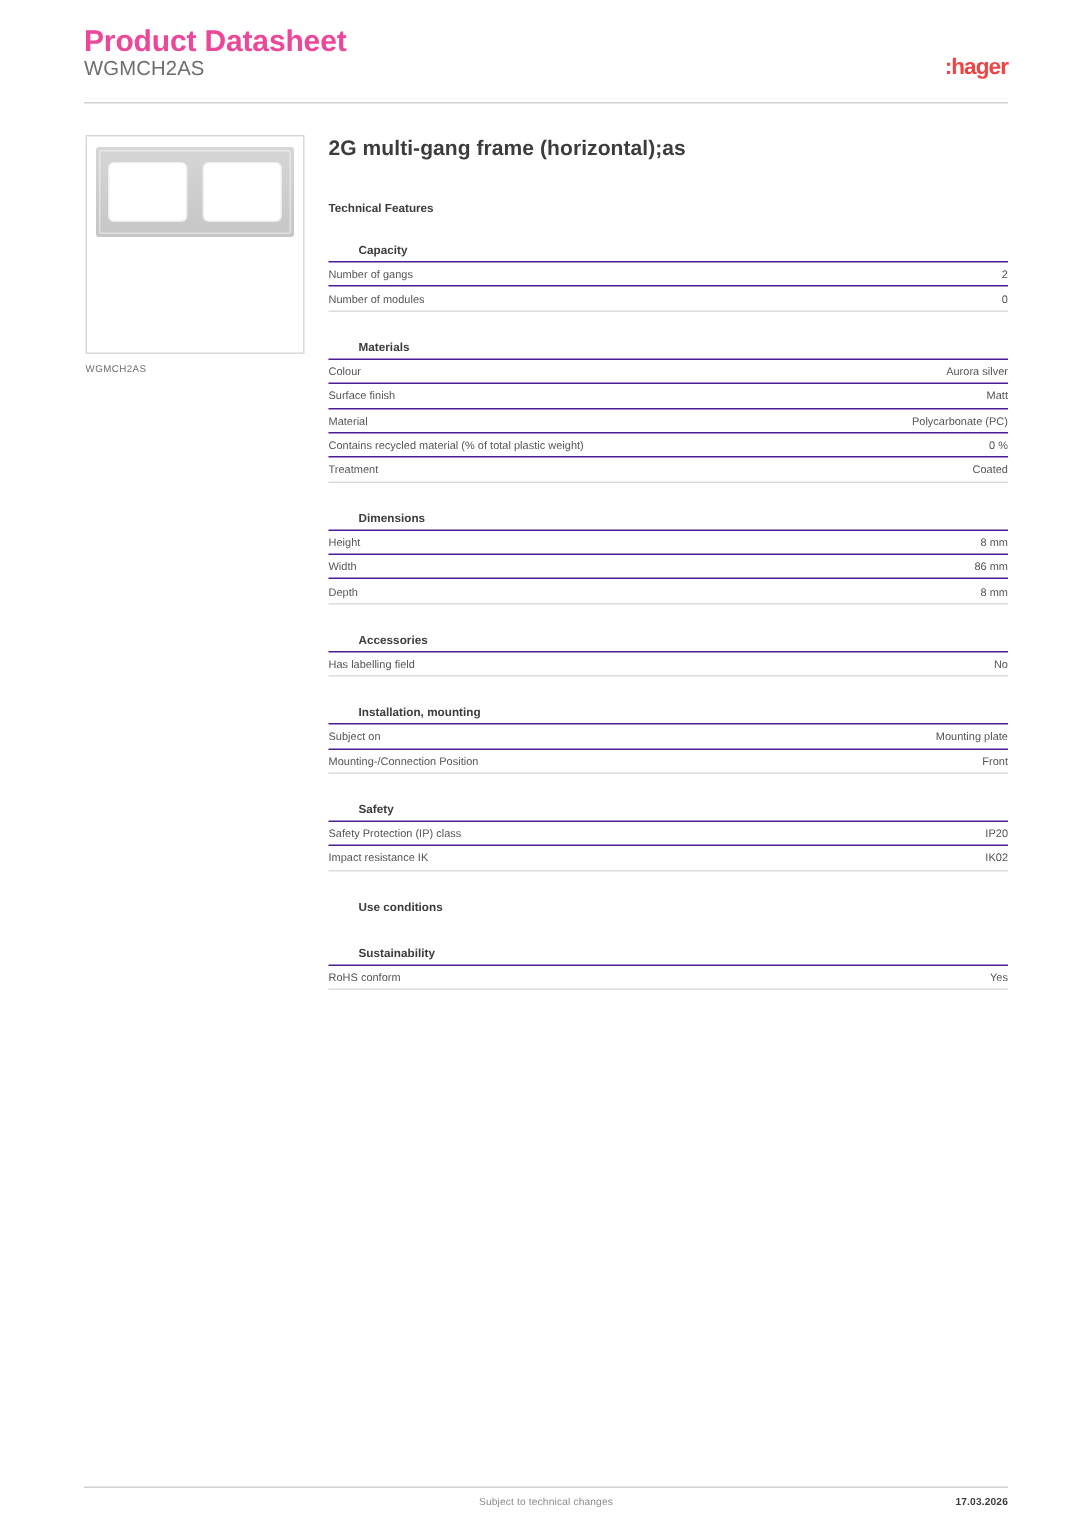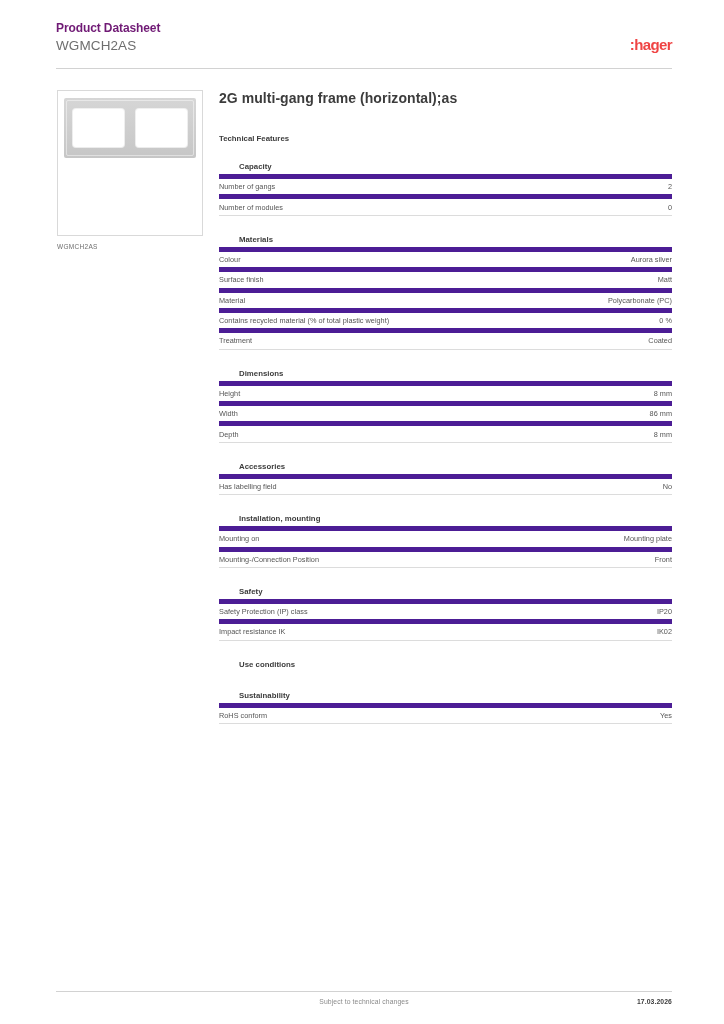--- a/index.html
+++ b/index.html
@@ -25,23 +25,23 @@
 
   
   .header {
     position: absolute;
     left: 56px;
     top: 20px;
     width: 616px;
     height: 50px;
   }
   .doc-title {
-    font-size: 12px;
-    font-weight: bold;
-    color: #701a75;
+    font-size: 20px;
+    font-weight: bold;
+    color: #ec4899;
     letter-spacing: -0.1px;
     line-height: 17px;
     margin: 0;
   }
   .doc-subtitle {
     font-size: 13.5px;
     font-weight: normal;
     color: #6e6e6e;
     line-height: 17px;
     margin: 0;
@@ -147,21 +147,21 @@
     padding-bottom: 3px;
     letter-spacing: 0.02px;
     margin-left: 20px;
   }
   .spec-table {
     width: 100%;
     border-collapse: collapse;
     table-layout: fixed;
   }
   .spec-table tr {
-    border-top: 5px solid #4c1d95;
+    border-top: 1px solid #4c1d95;
   }
   .spec-table tr:last-child {
     border-bottom: 1px solid #dcdcdc;
   }
   .spec-table td {
     font-size: 7.3px;
     color: #555555;
     padding: 3.2px 0 3.2px 0;
     line-height: 9px;
     vertical-align: bottom;
@@ -302,21 +302,21 @@
                 <td class="spec-value">No</td>
               </tr>
             </tbody>
           </table>
         </div>
         <div class="spec-group">
           <div class="spec-group-title">Installation, mounting</div>
           <table class="spec-table">
             <tbody>
               <tr>
-                <td class="spec-label">Mounting on</td>
+                <td class="spec-label">Subject on</td>
                 <td class="spec-value">Mounting plate</td>
               </tr>
               <tr>
                 <td class="spec-label">Mounting-/Connection Position</td>
                 <td class="spec-value">Front</td>
               </tr>
             </tbody>
           </table>
         </div>
         <div class="spec-group">

